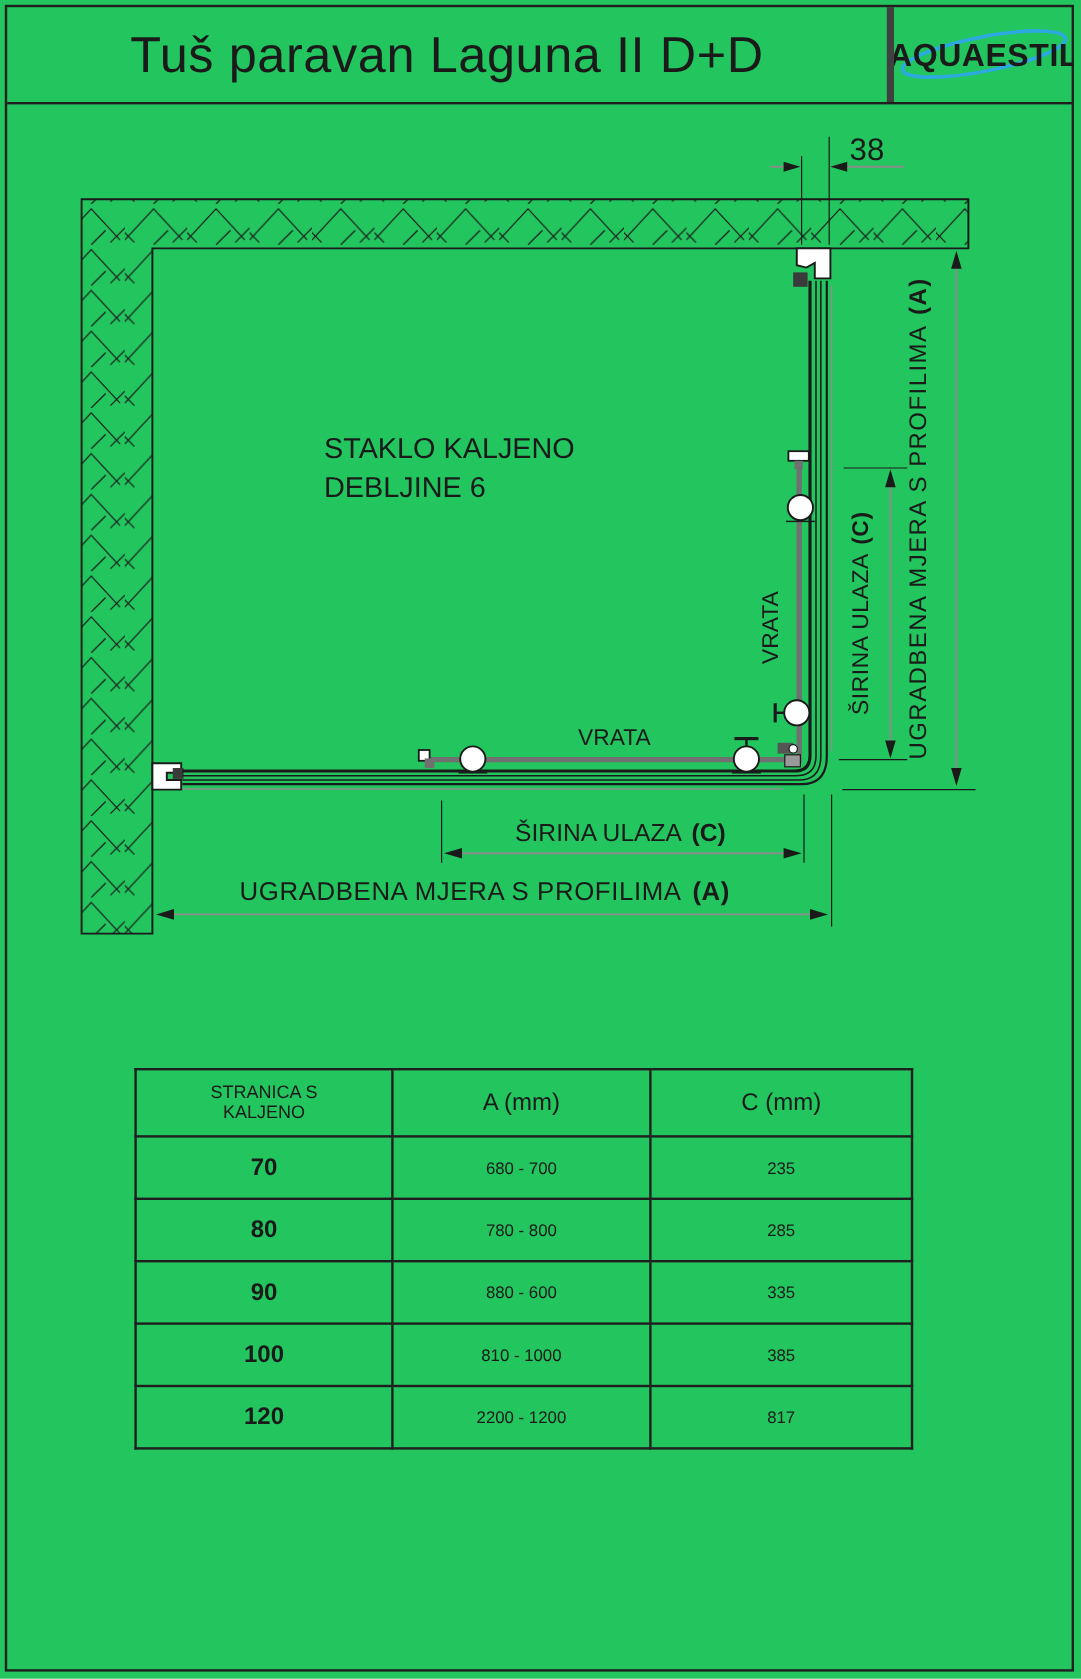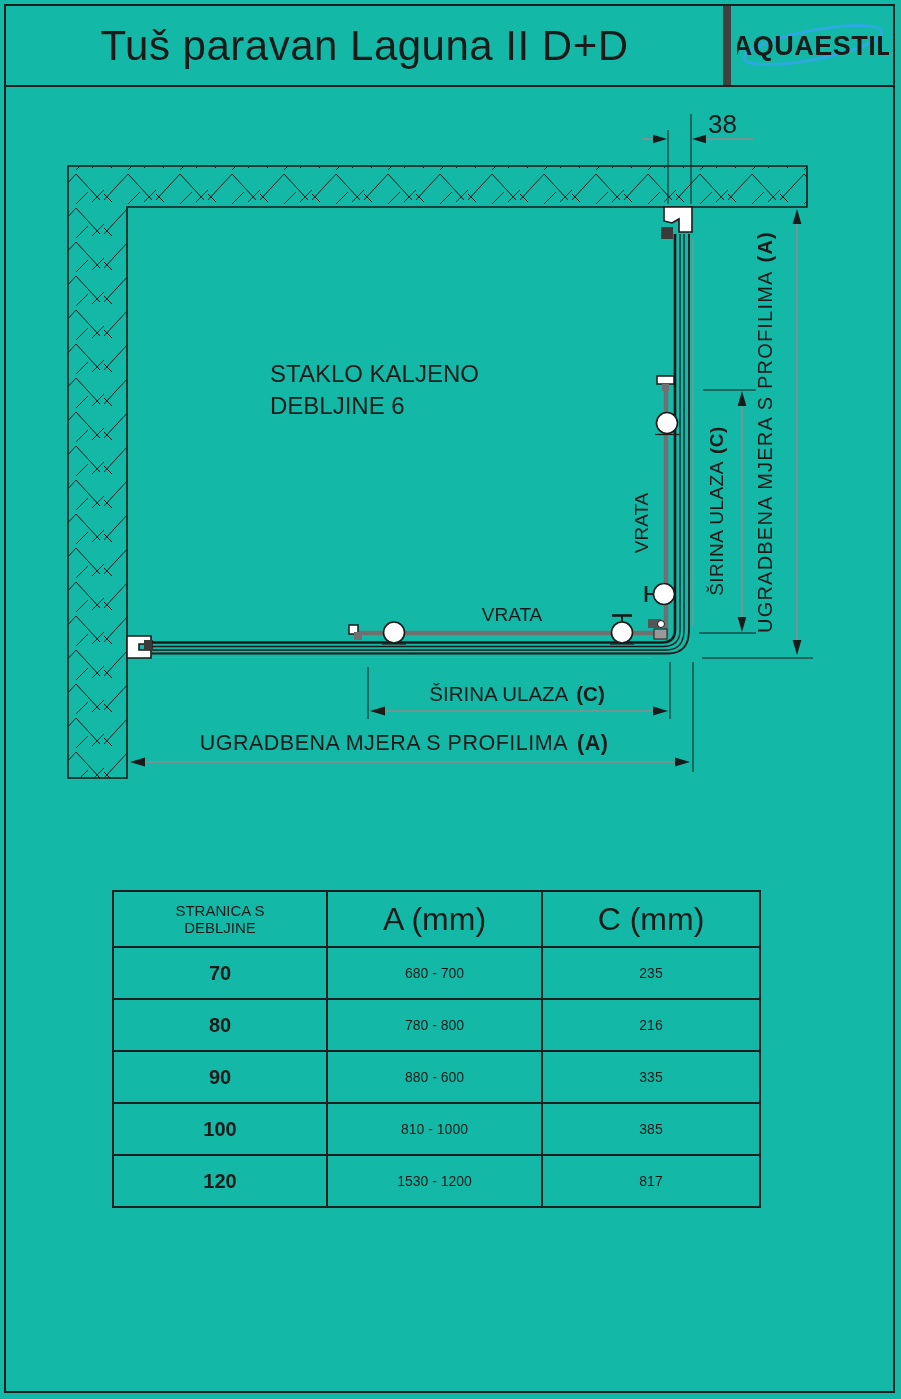--- a/index.html
+++ b/index.html
@@ -1,47 +1,47 @@
 <!DOCTYPE html>
 <html><head>
 <meta charset="utf-8">
 <style>
   html,body { margin:0; padding:0; background:#e8e8e8; }
   .page {
-    position:relative; width:901px; height:1399px; background:#14b8a6;
+    position:relative; width:901px; height:1399px; background:#22c55e;
     font-family:"Liberation Sans", sans-serif; color:#1a1a1a; overflow:hidden;
     margin:0 auto;
   }
   .frame {
     position:absolute; left:4px; top:4px; width:891px; height:1389px;
     border:2px solid #1f1f1f; box-sizing:border-box;
   }
   .header {
     position:absolute; left:6px; top:6px; width:889px; height:81px;
     border-bottom:2px solid #1f1f1f; box-sizing:border-box; display:flex;
   }
   .title-cell { flex:1; display:flex; align-items:center; justify-content:center; }
   .doc-title { font-size:42px; letter-spacing:0.5px; white-space:nowrap; }
   .logo-cell {
-    width:172px; border-left:8px solid #404040; box-sizing:border-box;
+    width:156px; border-left:6px solid #404040; box-sizing:border-box;
     display:flex; align-items:center; justify-content:center;
   }
   .drawing { position:absolute; left:0; top:0; }
   svg text { font-family:"Liberation Sans", sans-serif; fill:#1a1a1a; }
 
   .spec-table-wrap { position:absolute; left:112px; top:890px; }
   table.spec { border-collapse:collapse; table-layout:fixed; }
   table.spec td, table.spec th { border:2px solid #1f1f1f; text-align:center; vertical-align:middle; padding:4px; }
   .col-size { width:214px; }
   .col-a   { width:215px; }
   .col-c   { width:218px; }
   tr.head-row { height:56px; }
   tr.data-row { height:52px; }
   .h-side { font-size:15px; font-weight:normal; line-height:17px; }
-  .h-dim  { font-size:32px; font-weight:normal; }
+  .h-dim  { font-size:20px; font-weight:normal; }
   .c-size { font-size:20px; font-weight:bold; }
   .c-val  { font-size:14px; font-weight:normal; }
 </style>
 </head>
 <body>
 
 <div class="page">
   <div class="frame"></div>
 
   <div class="header">
@@ -169,46 +169,46 @@
     <table class="spec">
       <colgroup>
           <col class="col-size">
           <col class="col-a">
           <col class="col-c">
         </colgroup>
       <tbody>
           <tr class="head-row">
         <th class="h-side">
           <div>STRANICA S</div>
-          <div>DEBLJINE</div>
+          <div>KALJENO</div>
         </th>
         <th class="h-dim">A (mm)</th>
         <th class="h-dim">C (mm)</th>
       </tr>
       <tr class="data-row">
         <td class="c-size">70</td>
         <td class="c-val">680 - 700</td>
         <td class="c-val">235</td>
       </tr>
       <tr class="data-row">
         <td class="c-size">80</td>
         <td class="c-val">780 - 800</td>
-        <td class="c-val">216</td>
+        <td class="c-val">285</td>
       </tr>
       <tr class="data-row">
         <td class="c-size">90</td>
         <td class="c-val">880 - 600</td>
         <td class="c-val">335</td>
       </tr>
       <tr class="data-row">
         <td class="c-size">100</td>
         <td class="c-val">810 - 1000</td>
         <td class="c-val">385</td>
       </tr>
       <tr class="data-row">
         <td class="c-size">120</td>
-        <td class="c-val">1530 - 1200</td>
+        <td class="c-val">2200 - 1200</td>
         <td class="c-val">817</td>
       </tr>
     </tbody>
       </table>
   </div>
 </div>
 
 </body></html>

